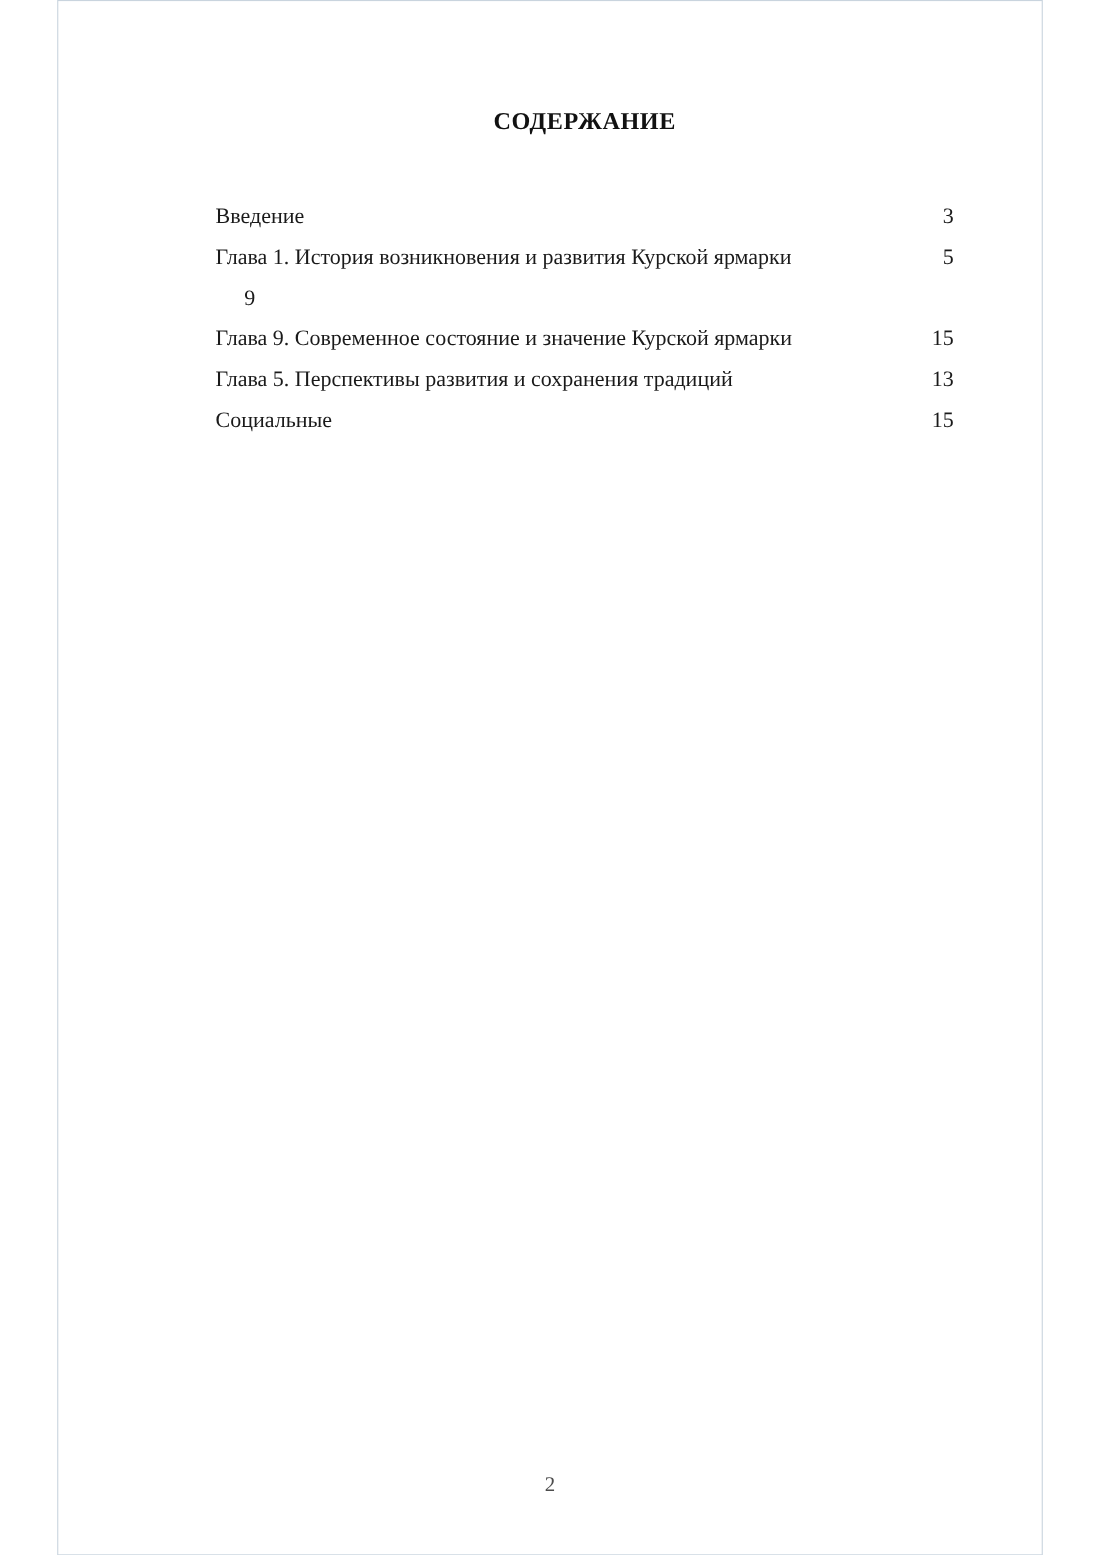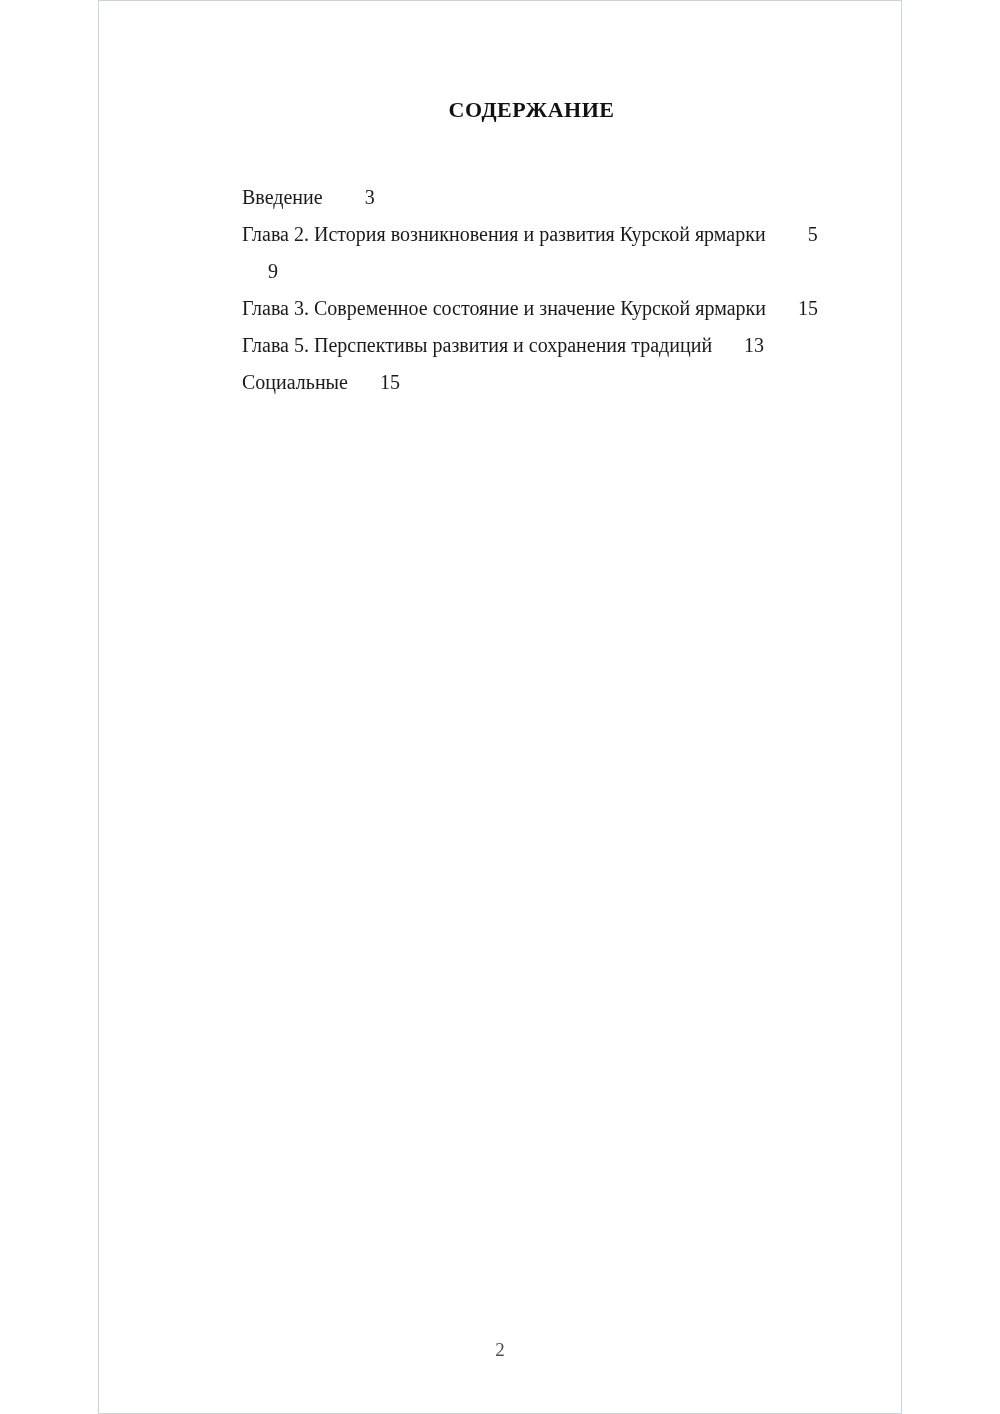--- a/index.html
+++ b/index.html
@@ -2,21 +2,21 @@
 <html><head>
 <meta charset="utf-8">
 <style>
   html, body {
     margin: 0;
     padding: 0;
     background: #ffffff;
   }
   .page {
     position: relative;
-    width: 804px;
+    width: 896px;
     height: 1414px;
     margin: 0 auto;
     box-sizing: border-box;
     background: #ffffff;
     border: 1px solid #c9d4de;
     font-family: "Liberation Serif", "DejaVu Serif", serif;
     color: #1a1a1a;
   }
   .content {
     padding: 96px 80px 0 143px;
@@ -27,21 +27,21 @@
     font-size: 22px;
     font-weight: bold;
     letter-spacing: 0.5px;
     color: #111111;
   }
   .toc {
     width: 100%;
   }
   .toc-row {
     display: flex;
-    justify-content: flex-start;
+    justify-content: space-between;
     align-items: baseline;
     font-size: 20px;
     line-height: 37px;
   }
   .toc-label {
     white-space: nowrap;
     padding-right: 16px;
   }
   .toc-page {
     text-align: right;
@@ -66,31 +66,31 @@
     <h1 class="doc-title">СОДЕРЖАНИЕ</h1>
 
     <div class="toc">
 
       <div class="toc-row">
         <span class="toc-label">Введение</span>
         <span class="toc-page">3</span>
       </div>
 
       <div class="toc-row">
-        <span class="toc-label">Глава 2. История возникновения и развития Курской ярмарки</span>
+        <span class="toc-label">Глава 1. История возникновения и развития Курской ярмарки</span>
         <span class="toc-page">5</span>
       </div>
 
 
       <div class="toc-row">
         <span class="toc-page">9</span>
       </div>
 
       <div class="toc-row">
-        <span class="toc-label">Глава 3. Современное состояние и значение Курской ярмарки</span>
+        <span class="toc-label">Глава 9. Современное состояние и значение Курской ярмарки</span>
         <span class="toc-page">15</span>
       </div>
 
       <div class="toc-row">
         <span class="toc-label">Глава 5. Перспективы развития и сохранения традиций</span>
         <span class="toc-page">13</span>
       </div>
 
       <div class="toc-row">
         <span class="toc-label">Социальные</span>

